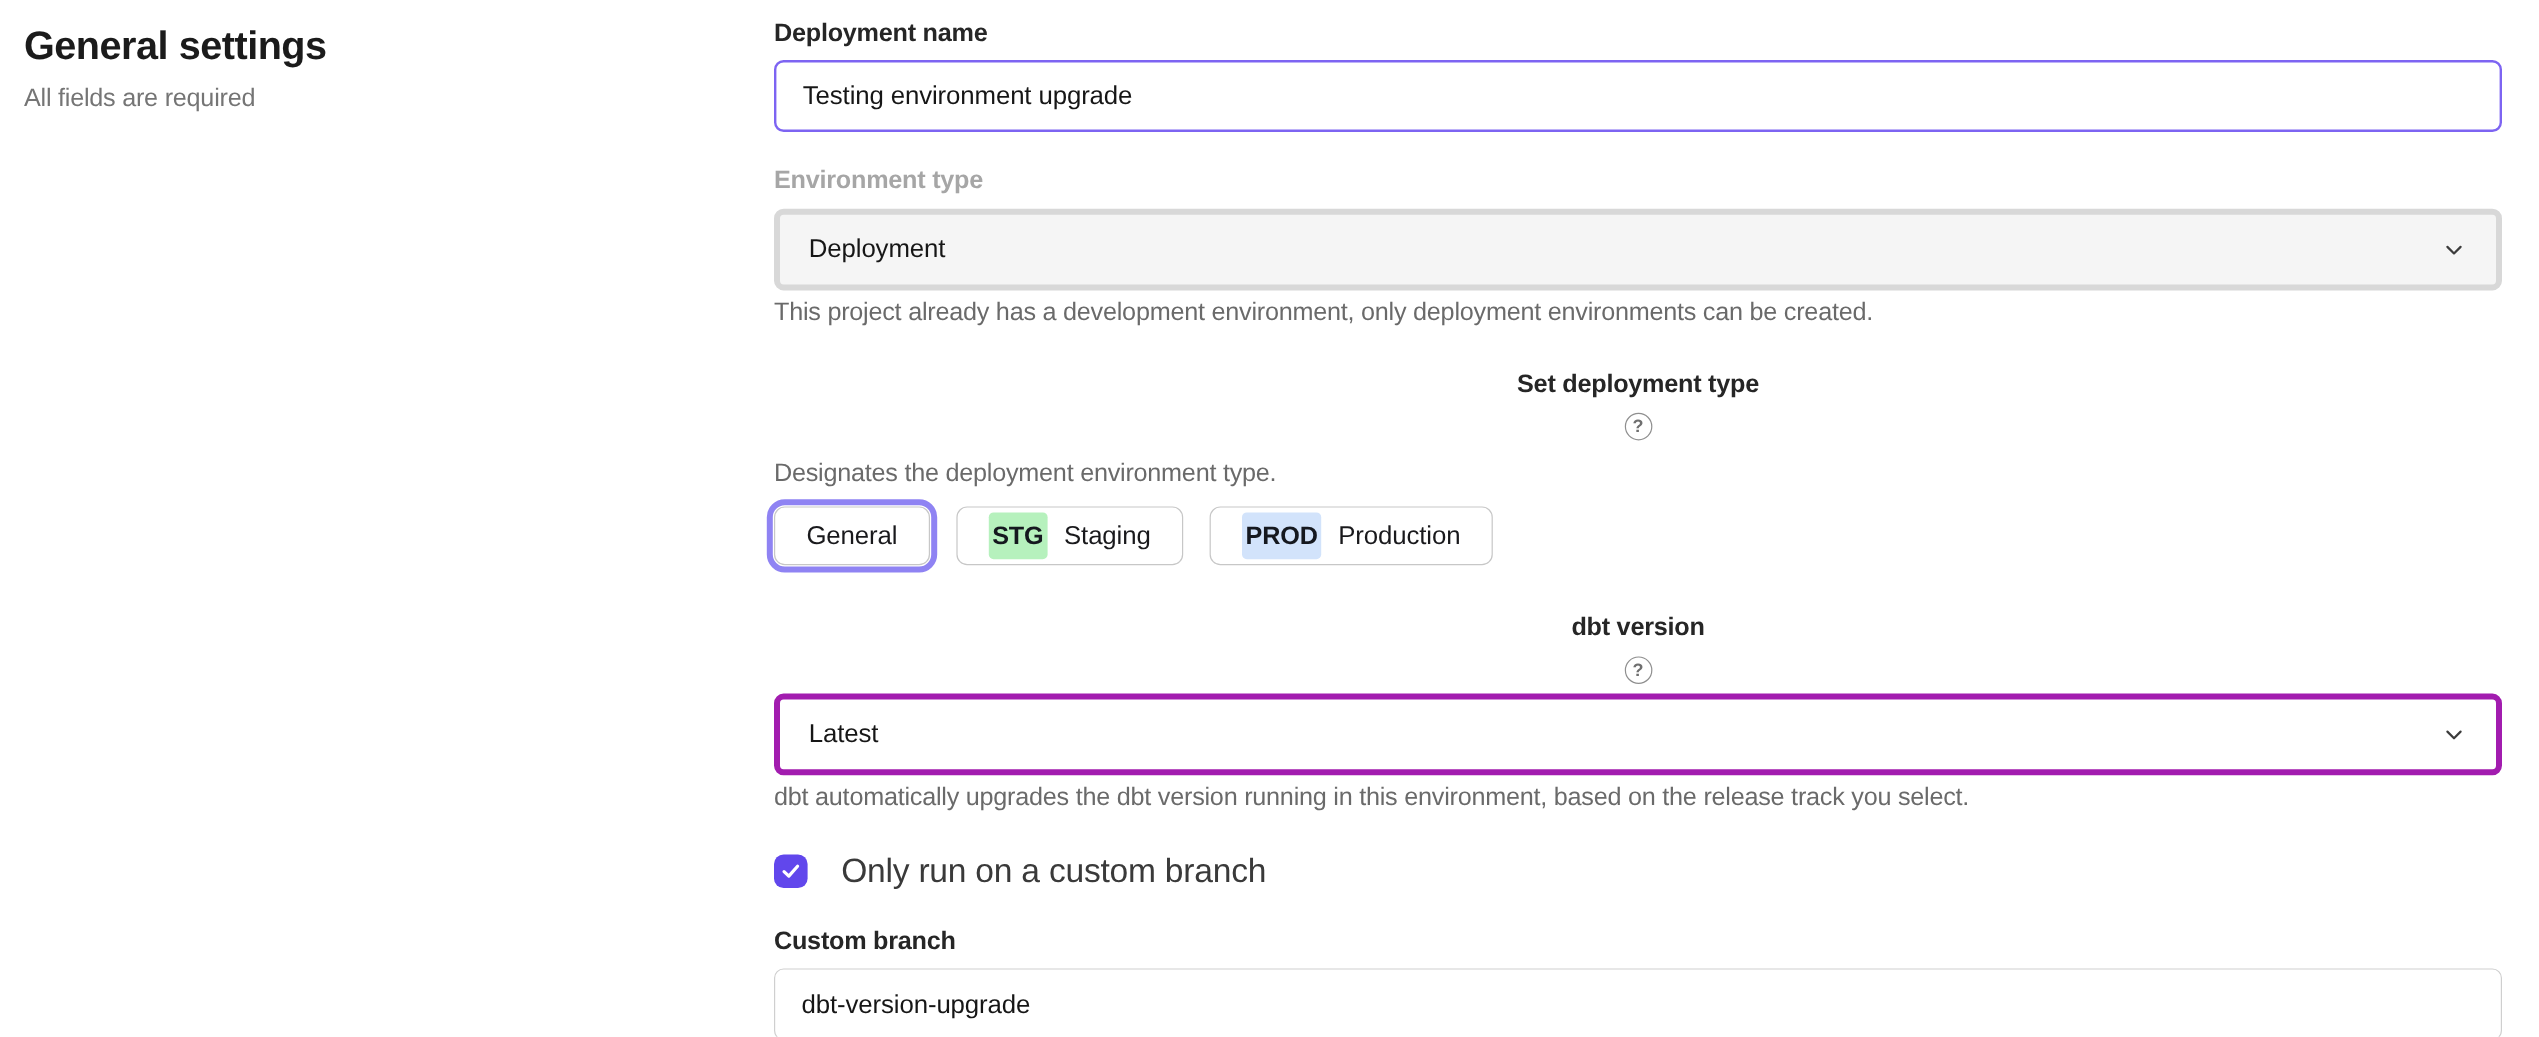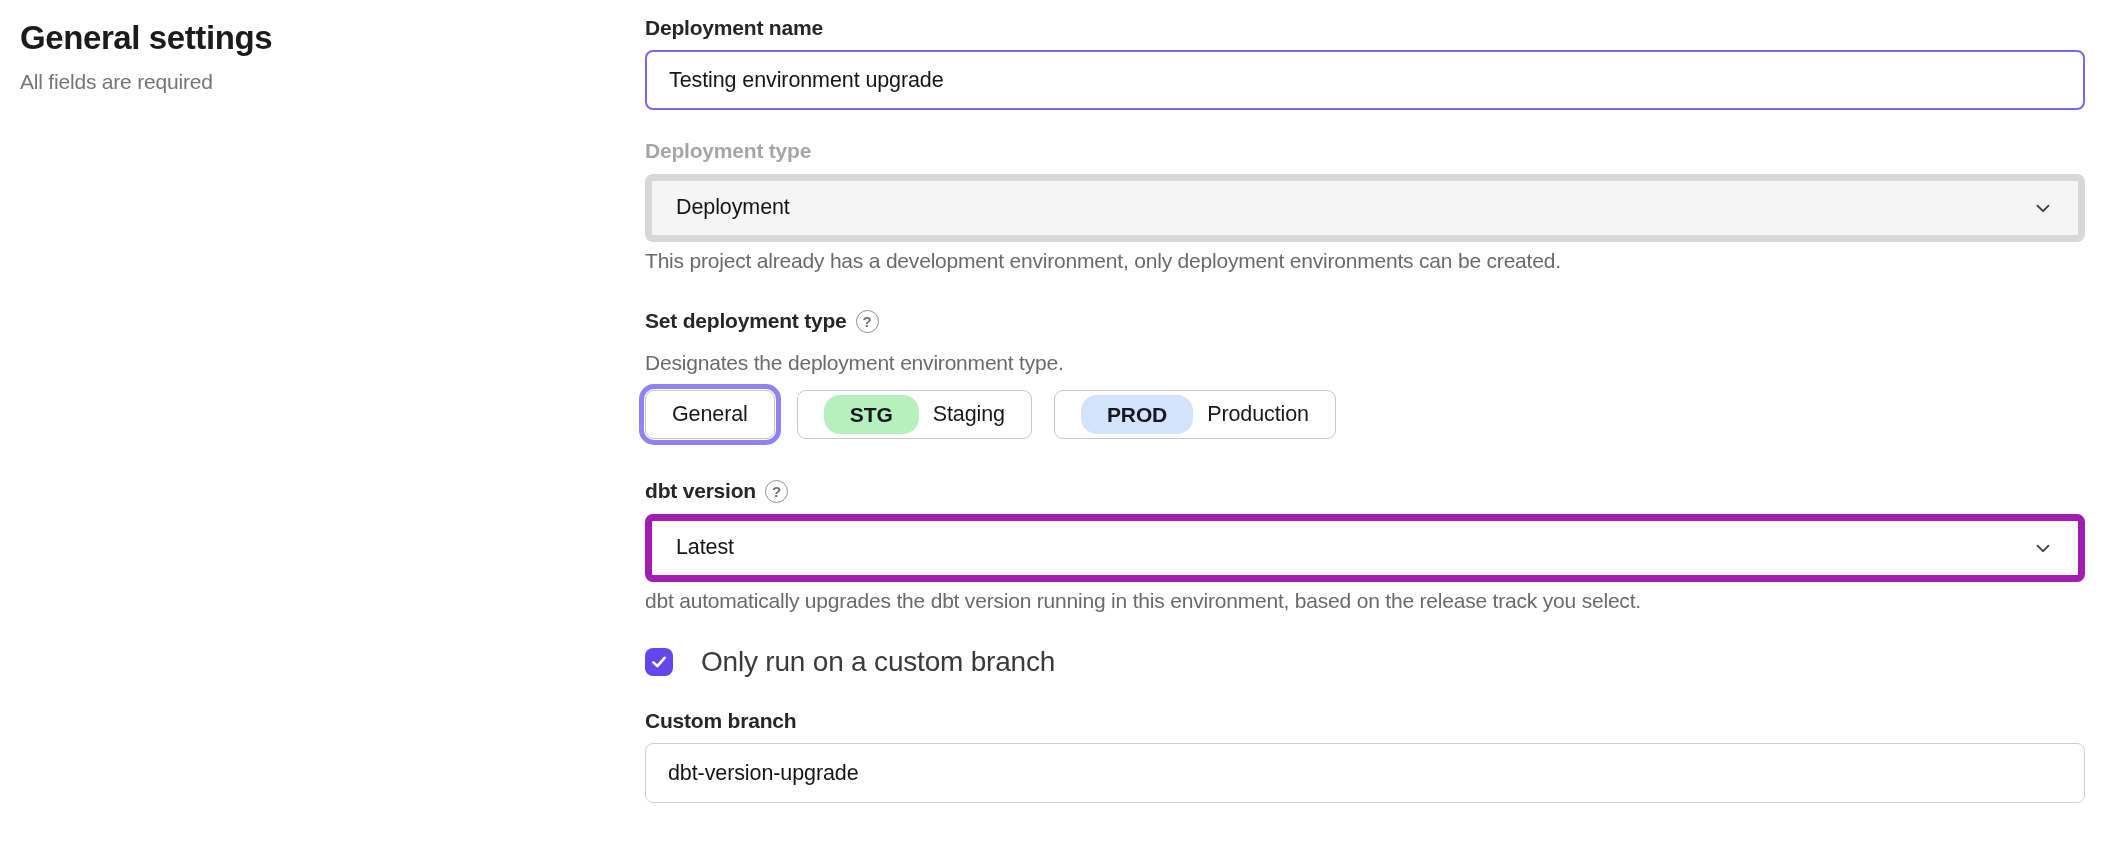--- a/index.html
+++ b/index.html
@@ -50,20 +50,21 @@
     margin-bottom: 8px;
     line-height: 1.35;
   }
   .field-label.disabled { color: #a6a6a6; }
 
   .label-row {
     display: flex;
     align-items: center;
     gap: 9px;
     margin-bottom: 0;
+    flex-direction: column;
   }
   .label-row .field-label { margin-bottom: 0; }
 
   .help-icon {
     width: 23px; height: 23px;
     border: 1.6px solid #8f8f8f;
     border-radius: 50%;
     color: #6f6f6f;
     font-size: 15px;
     font-weight: 700;
@@ -90,21 +91,21 @@
   .text-input.focused {
     border: 2.5px solid var(--focus-border, #7d64f2);
   }
 
   .select-box {
     display: flex;
     align-items: center;
     justify-content: space-between;
     width: 100%;
     height: 68px;
-    border: 7px solid #a21caf;
+    border: 5px solid #a21caf;
     border-radius: 8px;
     background: #ffffff;
     font-size: 21.5px;
     color: #161616;
     padding: 0 24px;
     cursor: pointer;
     letter-spacing: -0.1px;
   }
   .select-box.disabled {
     background: #f5f5f5;
@@ -156,22 +157,22 @@
   }
   .type-btn.selected {
     outline: 5px solid var(--focus-ring, #8f83f3);
     outline-offset: 1px;
   }
   .badge {
     display: inline-flex;
     align-items: center;
     justify-content: center;
     height: 39px;
-    padding: 0 26px;
-    border-radius: 16px;
+    padding: 0 3px;
+    border-radius: 4px;
     font-size: 21px;
     font-weight: 600;
     color: #15181f;
   }
   .badge.stg  { background: var(--staging-badge-bg, #b6f1bd); }
   .badge.prod { background: var(--production-badge-bg, #d2e3fb); }
 
   .checkbox-row {
     margin-top: 33px;
     display: flex;
@@ -212,21 +213,21 @@
   <main class="form-col">
 
     <div class="field">
       <label class="field-label">Deployment name</label>
       <div class="text-input focused">
         <span>Testing environment upgrade</span>
       </div>
     </div>
 
     <div class="field gap-env-type">
-      <label class="field-label disabled">Deployment type</label>
+      <label class="field-label disabled">Environment type</label>
       <div class="select-box disabled">
         <span>Deployment</span>
         <svg class="chevron" viewBox="0 0 24 24" fill="none">
           <polyline points="6 9.5 12 15.5 18 9.5" stroke="#3c3c3c" stroke-width="2" stroke-linecap="round" stroke-linejoin="round"></polyline>
         </svg>
       </div>
       <p class="helper-text">This project already has a development environment, only deployment environments can be created.</p>
     </div>
 
     <div class="field gap-deploy">

